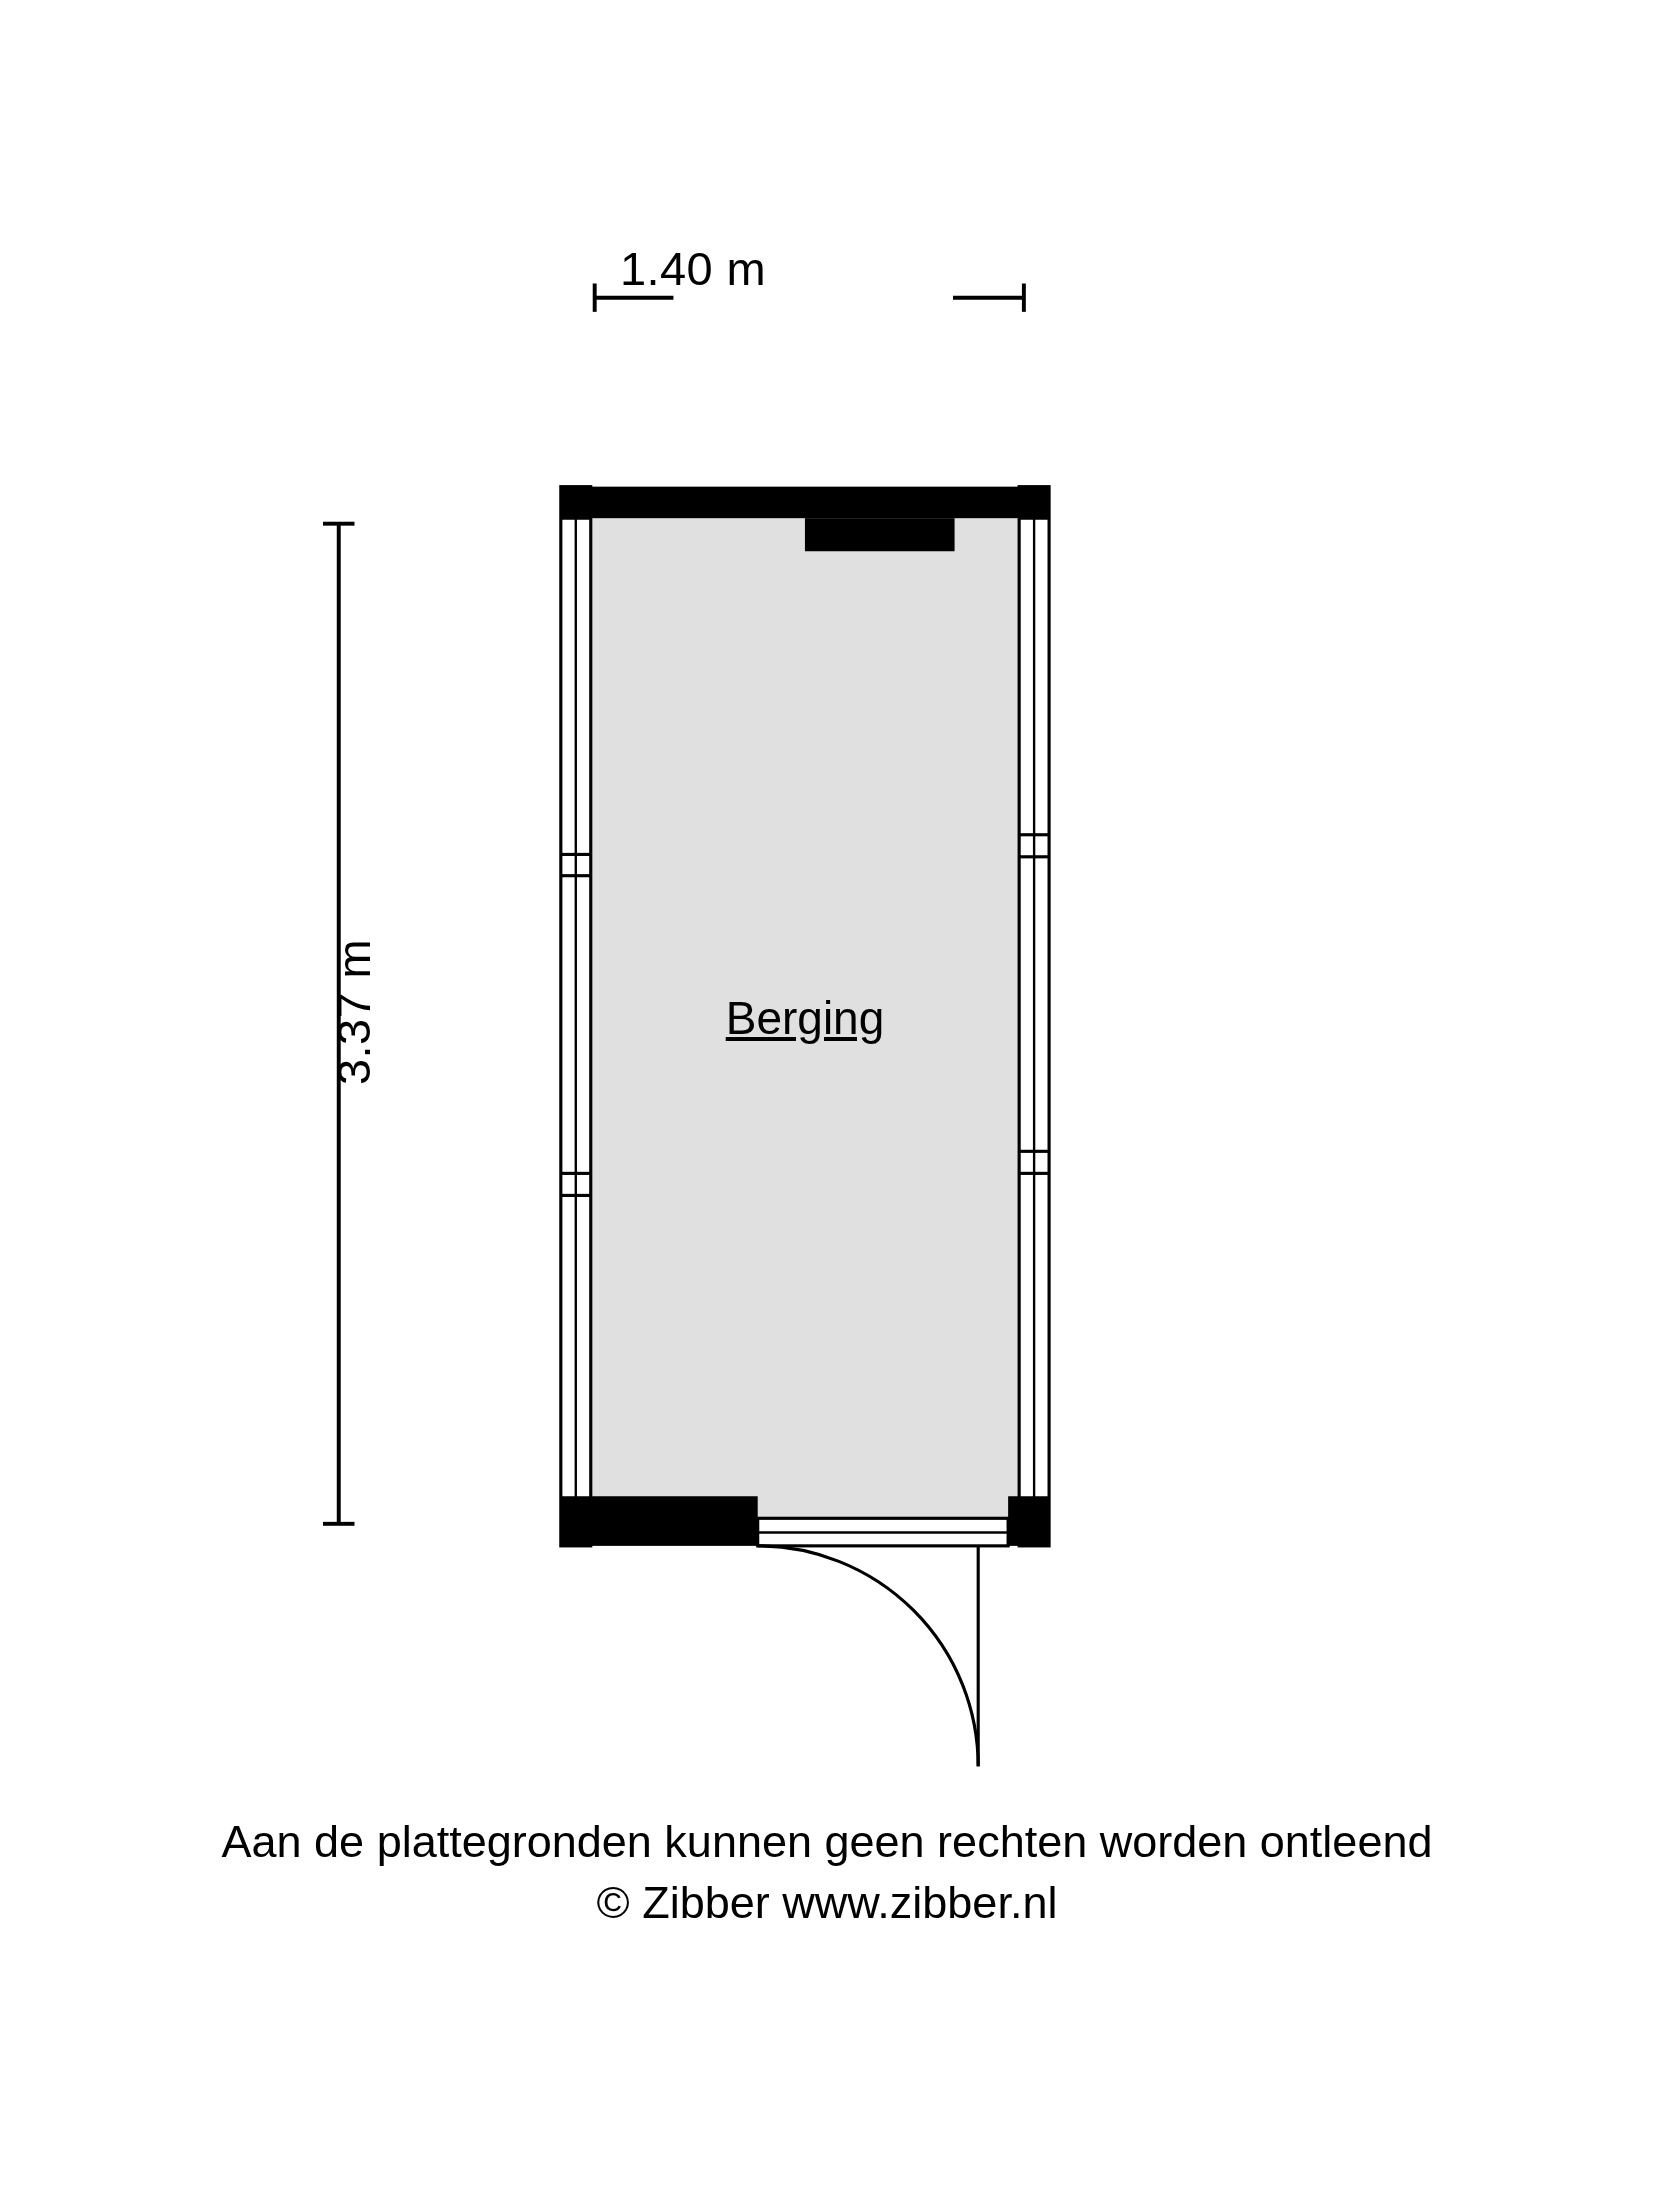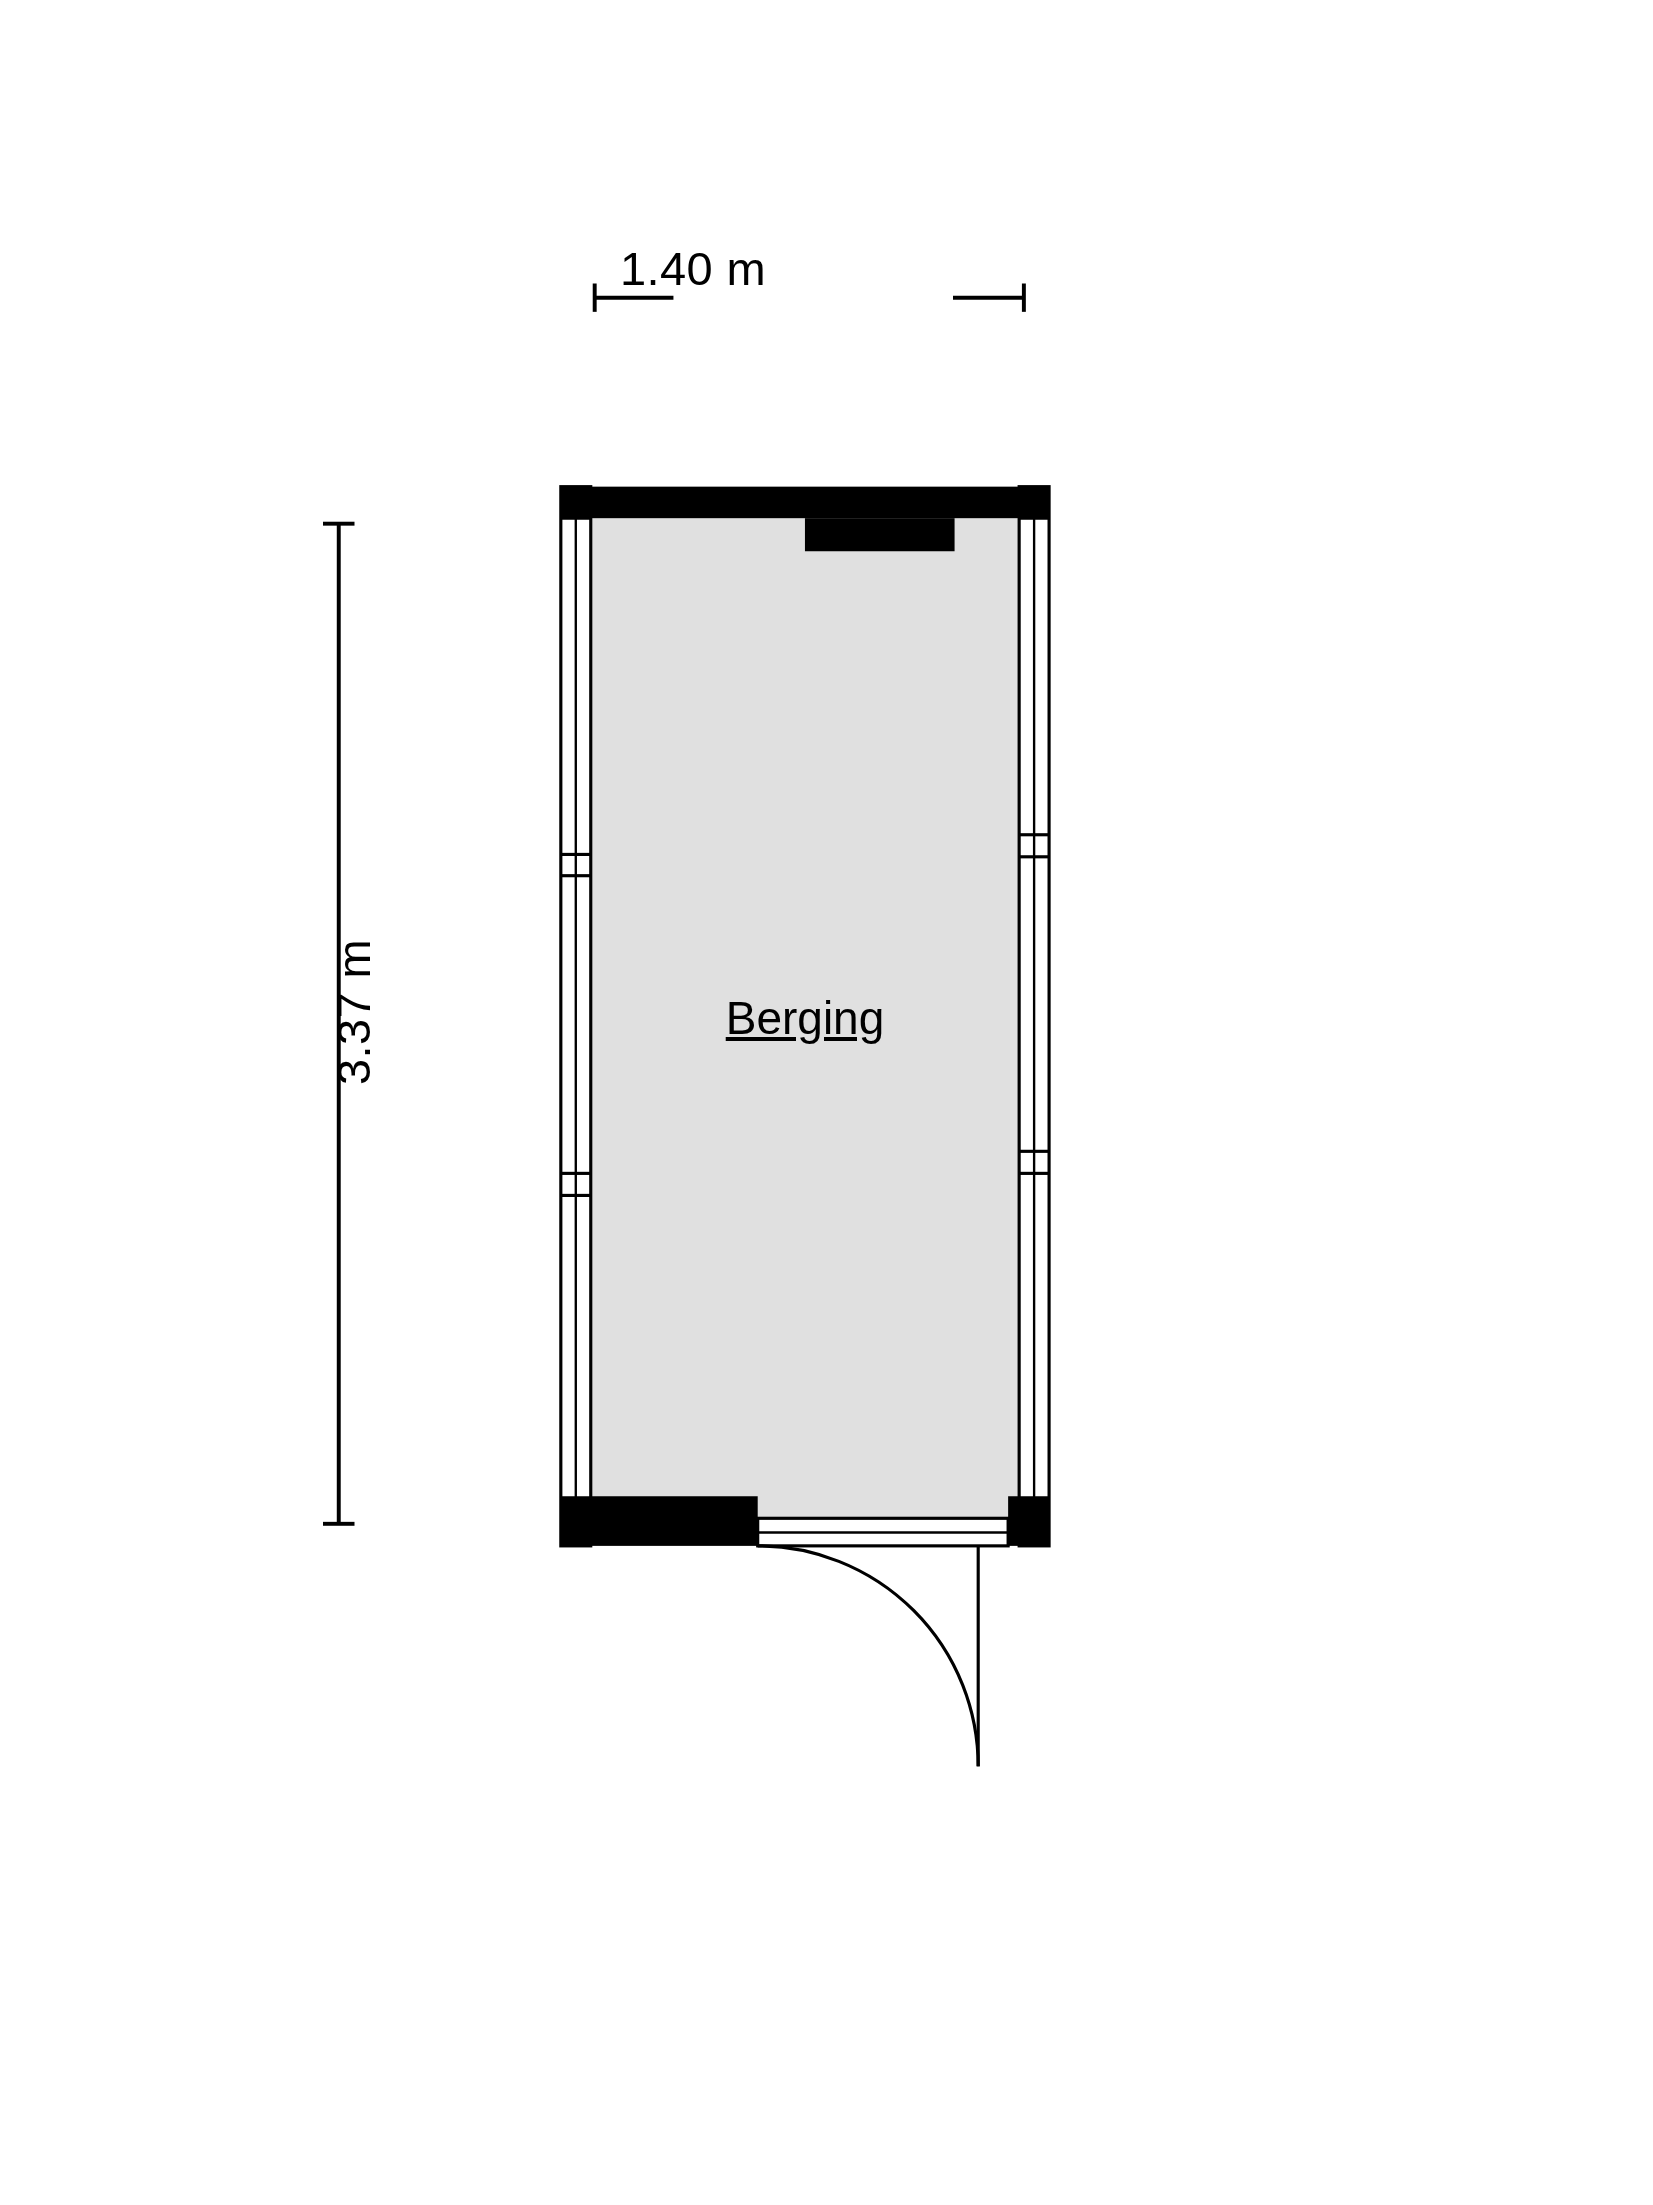--- a/index.html
+++ b/index.html
@@ -133,15 +133,19 @@
       </g>
 
     </svg>
   </div>
 
   <div class="dim-label" id="dim-width-label">1.40 m</div>
   <div class="dim-label" id="dim-height-label">3.37 m</div>
 
   <div id="room-label">Berging</div>
 
+  <div id="footer">
+    <div class="line">Aan de plattegronden kunnen geen rechten worden ontleend</div>
+    <div class="line">© Zibber www.zibber.nl</div>
+  </div>
 
 </div>
 
 
 </body></html>

